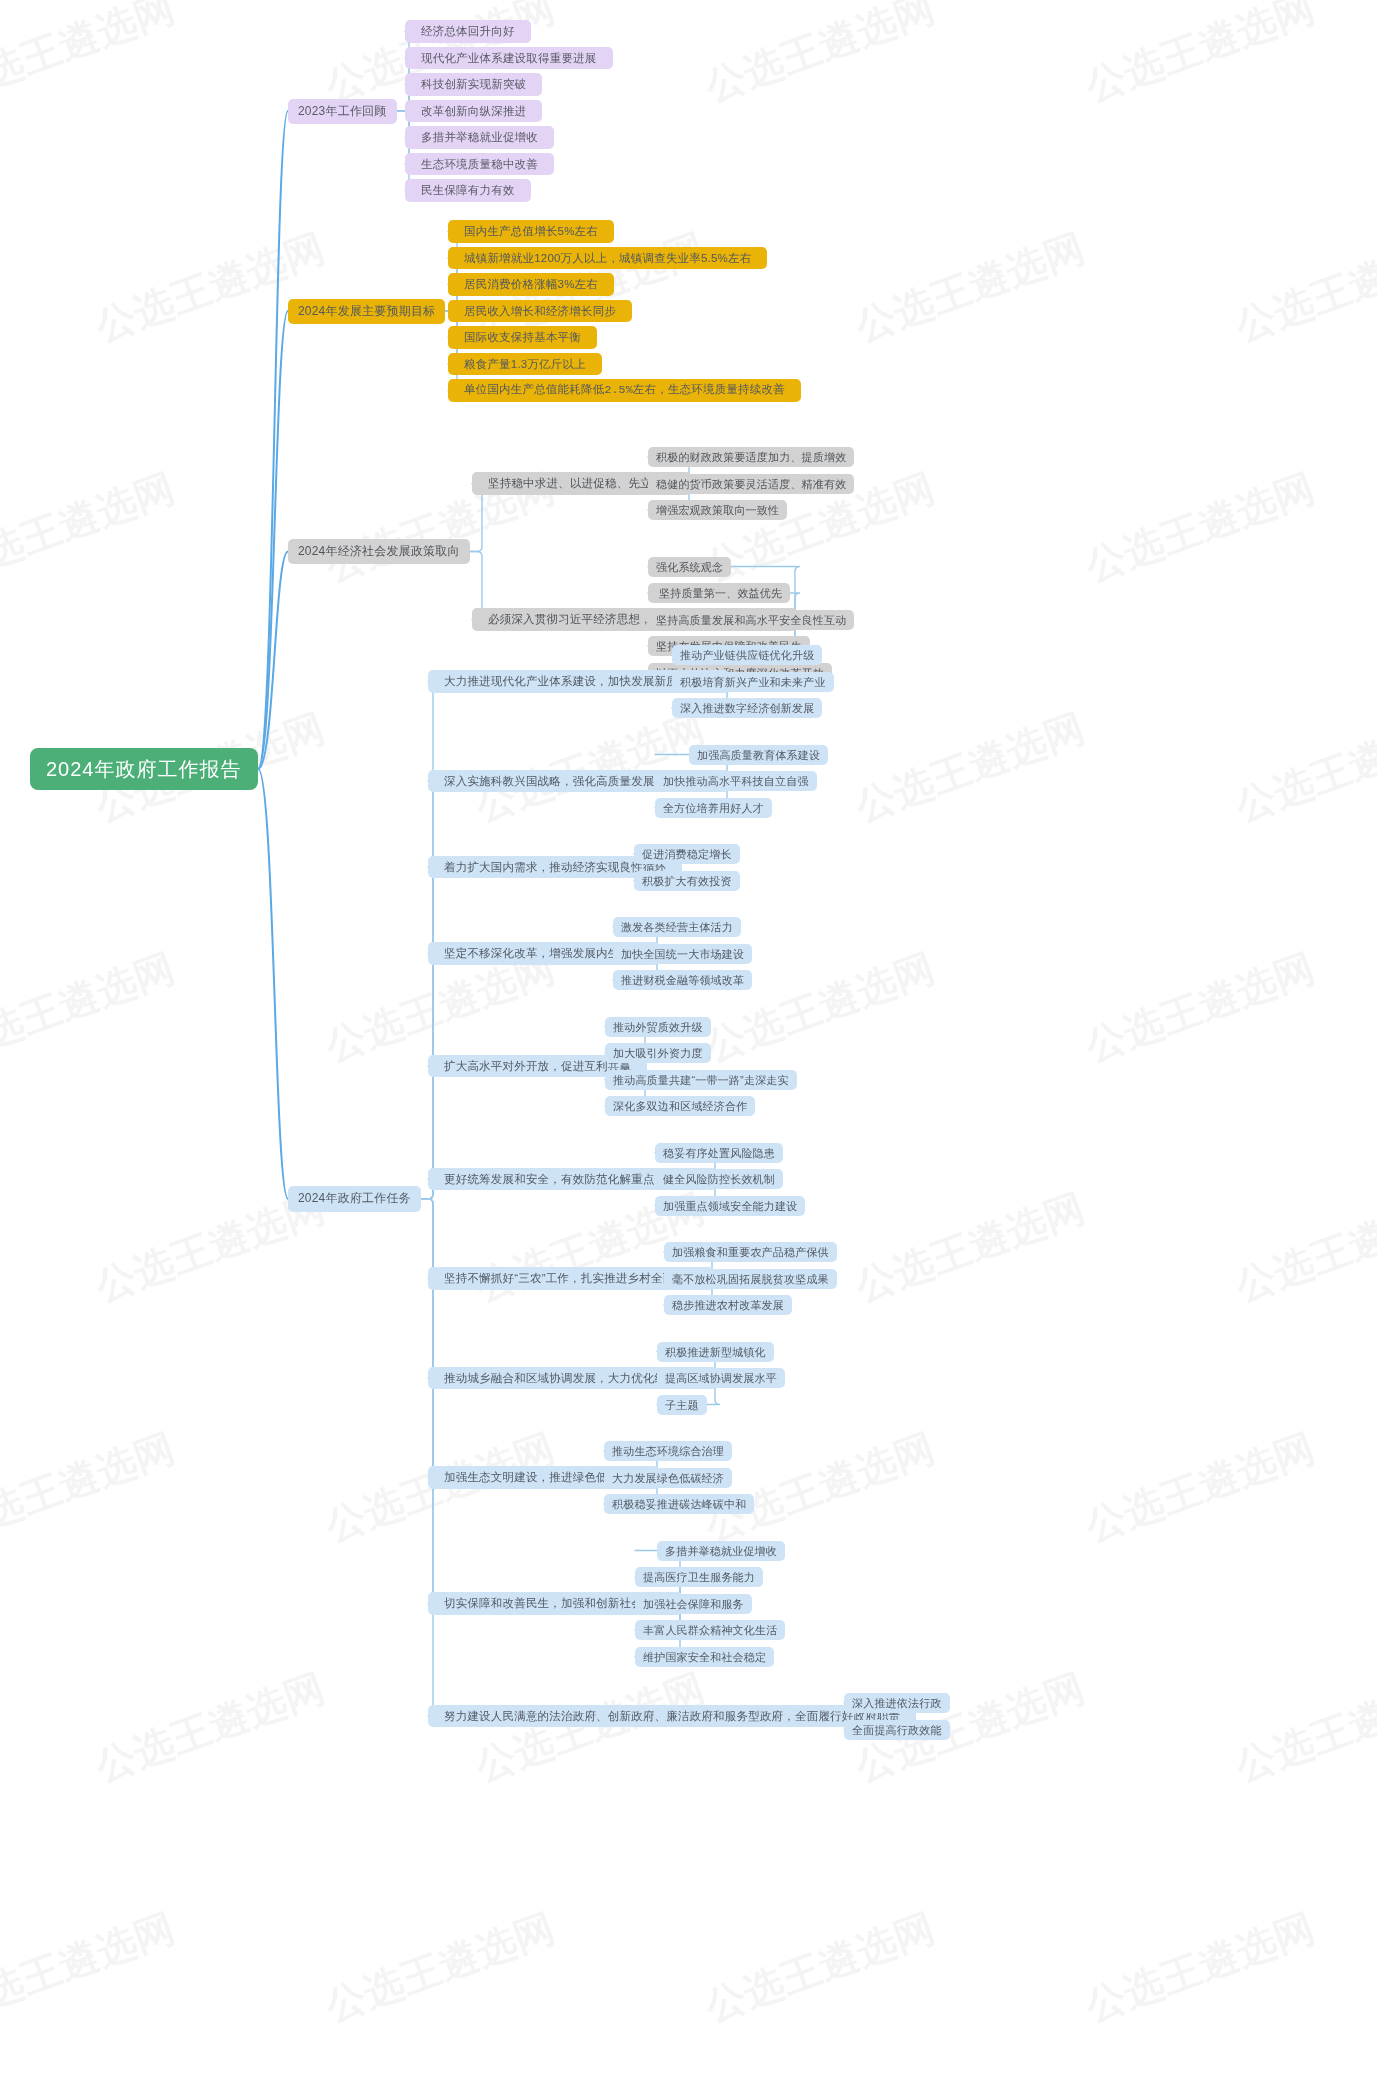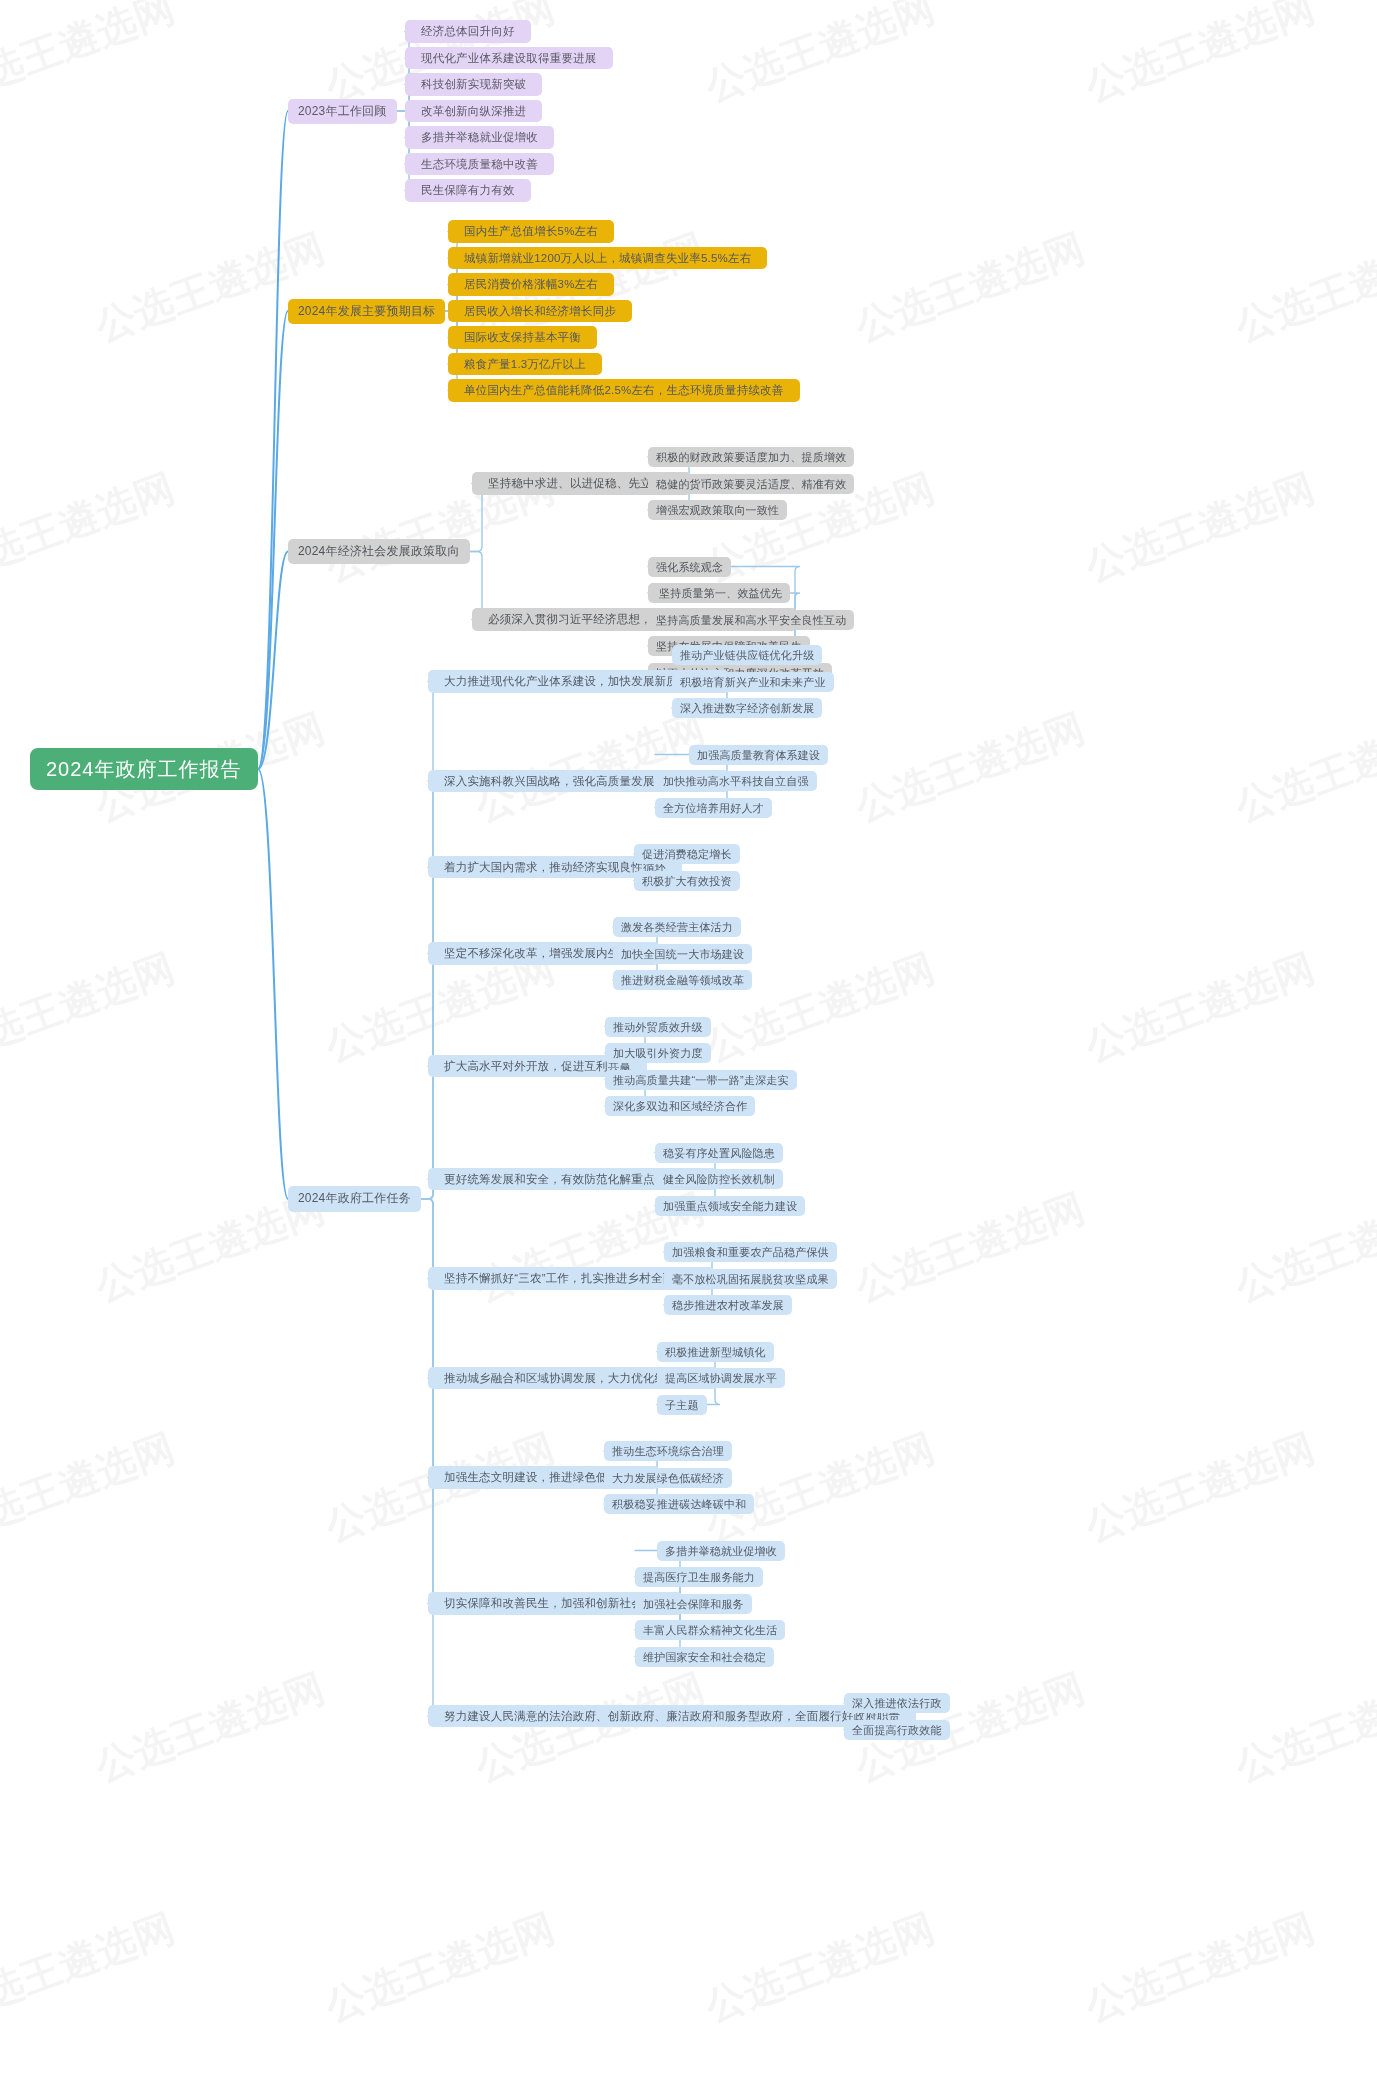--- a/index.html
+++ b/index.html
@@ -186,21 +186,21 @@
       <div class="node purple lvl2" style="left: 405px; top: 126px;">多措并举稳就业促增收</div>
       <div class="node purple lvl2" style="left: 405px; top: 152.5px;">生态环境质量稳中改善</div>
       <div class="node purple lvl2" style="left: 405px; top: 179px;">民生保障有力有效</div>
       <div class="node green lvl1" style="left: 288px; top: 298.5px;">2024年发展主要预期目标</div>
       <div class="node green lvl2" style="left: 448px; top: 220px;">国内生产总值增长5%左右</div>
       <div class="node green lvl2" style="left: 448px; top: 246.5px;">城镇新增就业1200万人以上，城镇调查失业率5.5%左右</div>
       <div class="node green lvl2" style="left: 448px; top: 273px;">居民消费价格涨幅3%左右</div>
       <div class="node green lvl2" style="left: 448px; top: 299.5px;">居民收入增长和经济增长同步</div>
       <div class="node green lvl2" style="left: 448px; top: 326px;">国际收支保持基本平衡</div>
       <div class="node green lvl2" style="left: 448px; top: 352.5px;">粮食产量1.3万亿斤以上</div>
-      <div class="node green lvl2" style="left: 448px; top: 379px;">单位国内生产总值能耗降低2.5%左右，生态环境质量持续改善</div>
+      <div class="node green lvl2" style="left: 448px; top: 379px; font-family: Liberation Mono, monospace;">单位国内生产总值能耗降低2.5%左右，生态环境质量持续改善</div>
       <div class="node gray lvl1" style="left: 288px; top: 539px;">2024年经济社会发展政策取向</div>
       <div class="node gray lvl2" style="left: 472px; top: 472px;">坚持稳中求进、以进促稳、先立后破</div>
       <div class="node gray lvl3" style="left: 648px; top: 447px;">积极的财政政策要适度加力、提质增效</div>
       <div class="node gray lvl3" style="left: 648px; top: 473.5px;">稳健的货币政策要灵活适度、精准有效</div>
       <div class="node gray lvl3" style="left: 648px; top: 500px;">增强宏观政策取向一致性</div>
       <div class="node gray lvl2" style="left: 472px; top: 608px;">必须深入贯彻习近平经济思想，集中精力推动高质量发展</div>
       <div class="node gray lvl3" style="left: 648px; top: 556.5px;">强化系统观念</div>
       <div class="node gray lvl3" style="left: 648px; top: 583px; padding-left: 11px;">坚持质量第一、效益优先</div>
       <div class="node gray lvl3" style="left: 648px; top: 609.5px;">坚持高质量发展和高水平安全良性互动</div>
       <div class="node gray lvl3" style="left: 648px; top: 636px;">坚持在发展中保障和改善民生</div>

